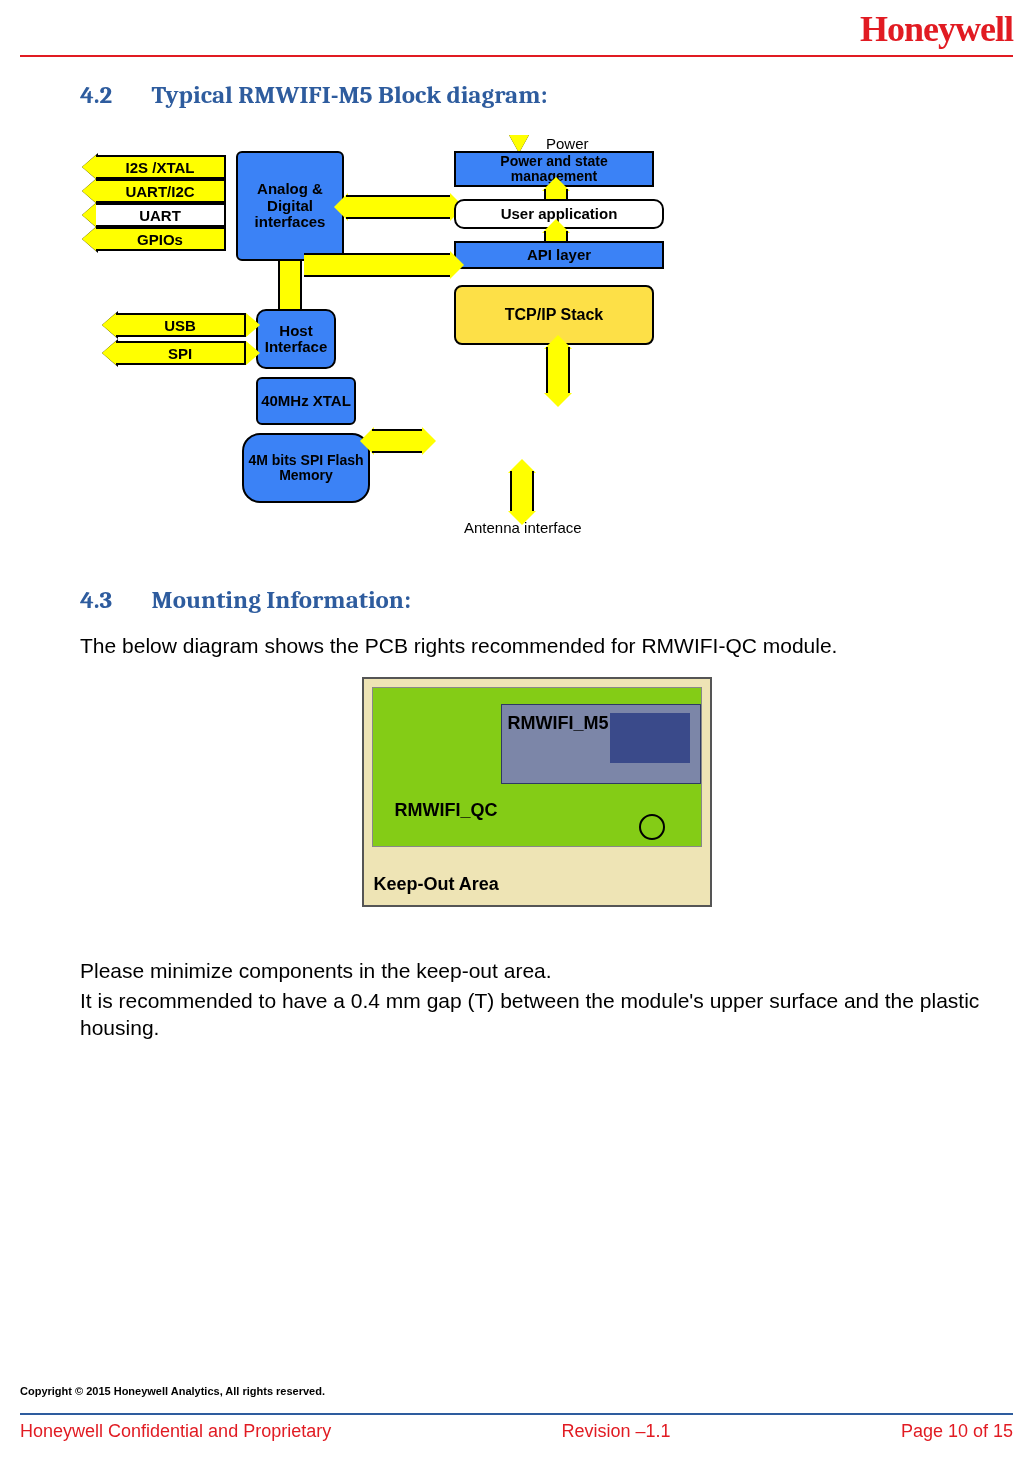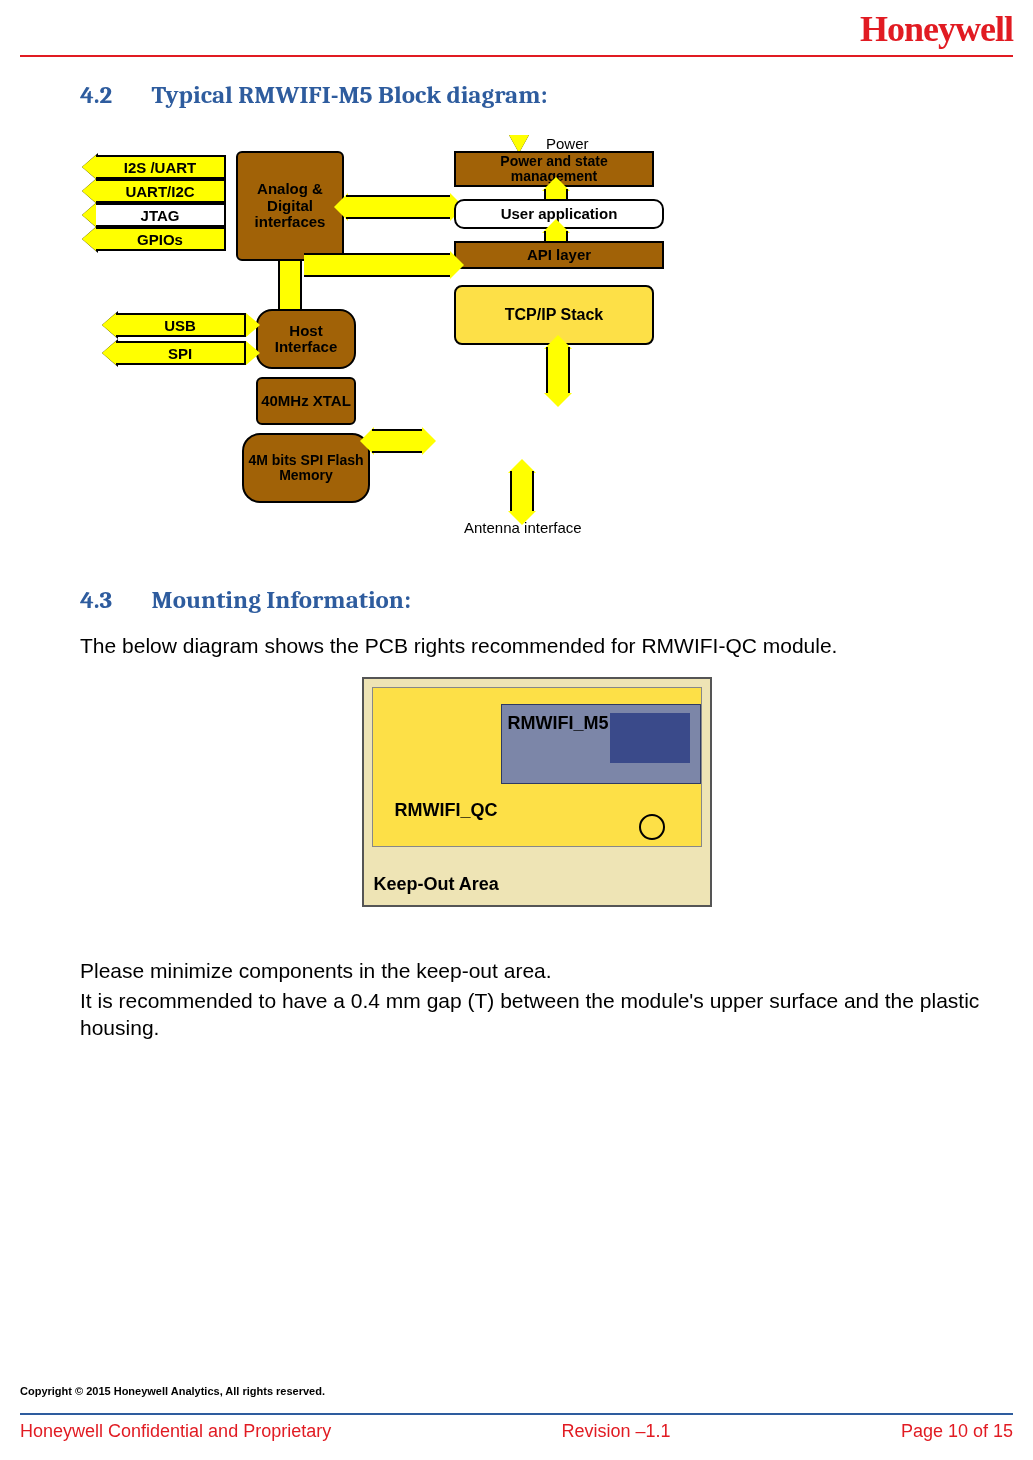--- a/index.html
+++ b/index.html
@@ -15,21 +15,21 @@
   .logo-text { font-family: Georgia, 'Times New Roman', serif; font-weight: bold; font-size: 36px; color: #e11b22; letter-spacing: -1px; }
   .header-rule { position: absolute; top: 55px; left: 20px; right: 20px; height: 2px; background: #e11b22; }
   .content { position: absolute; top: 80px; left: 80px; right: 40px; }
   .sec-heading { color: #2e5c9e; font-family: Cambria, Georgia, serif; font-weight: bold; font-size: 25px; margin-bottom: 18px; }
   .sec-num { display: inline-block; width: 66px; }
   .body-text { font-size: 21px; color: #000; line-height: 1.3; margin-bottom: 14px; }
 
   
   .block-diagram { position: relative; width: 640px; height: 430px; margin: 28px 0 18px -24px; }
   .bd-box { position: absolute; border: 2px solid #000; text-align: center; font-weight: bold; display: flex; align-items: center; justify-content: center; line-height: 1.1; }
-  .yellow { background: #a16207; }
+  .yellow { background: #3b82f6; }
   .orange { background: #fde047; }
   .white { background: #fff; }
 
   
   .side-arrow { position: absolute; height: 24px; font-size: 15px; font-weight: bold; }
   .side-arrow .arrowhead-l { position:absolute; left:-14px; top:0; width:0; height:0; border-top:12px solid transparent; border-bottom:12px solid transparent; border-right:14px solid #ffff00; }
   .side-arrow .arrowhead-l::before { content:''; position:absolute; left:0; top:-14px; width:0;height:0;border-top:14px solid transparent;border-bottom:14px solid transparent;border-right:16px solid #000; z-index:-1;}
   .side-arrow .body { position:absolute; inset:0; background:#ffff00; border:2px solid #000; border-left:0; display:flex;align-items:center;justify-content:center;}
   .dbl-arrow .arrowhead-r { position:absolute; right:-14px; top:0; width:0;height:0;border-top:12px solid transparent;border-bottom:12px solid transparent;border-left:14px solid #ffff00;}
   .conn-h { position:absolute; height:24px; }
@@ -37,21 +37,21 @@
   .conn-h .ah-l { position:absolute; left:-12px; top:-2px; width:0;height:0;border-top:14px solid transparent;border-bottom:14px solid transparent;border-right:14px solid #ffff00;}
   .conn-h .ah-r { position:absolute; right:-12px; top:-2px; width:0;height:0;border-top:14px solid transparent;border-bottom:14px solid transparent;border-left:14px solid #ffff00;}
   .conn-v { position:absolute; width:24px; }
   .conn-v .shaft { position:absolute; inset:0; background:#ffff00; border-left:2px solid #000; border-right:2px solid #000;}
   .conn-v .ah-u { position:absolute; top:-12px; left:-2px; width:0;height:0;border-left:14px solid transparent;border-right:14px solid transparent;border-bottom:14px solid #ffff00;}
   .conn-v .ah-d { position:absolute; bottom:-12px; left:-2px; width:0;height:0;border-left:14px solid transparent;border-right:14px solid transparent;border-top:14px solid #ffff00;}
   .pwr-label { position:absolute; font-size:15px; }
 
   
   .mount-diagram { position:relative; width:350px; height:230px; margin:18px auto 10px; border:2px solid #555; background:#eee4b5; }
-  .mount-inner { position:absolute; top:8px; left:8px; right:8px; height:160px; background:#fde047; border:1px solid #888;}
+  .mount-inner { position:absolute; top:8px; left:8px; right:8px; height:160px; background:#84cc16; border:1px solid #888;}
   .mount-m5 { position:absolute; top:16px; left:128px; width:200px; height:80px; background:#7c86a8; border:1px solid #2e3a62; display:flex; flex-direction:column; align-items:flex-start; justify-content:flex-start; padding:8px 6px; font-weight:bold; font-size:18px;}
   .mount-m5 .ant { position:absolute; right:10px; top:8px; width:80px; height:50px; background:#3a4a8a;}
   .mount-qc-label { position:absolute; left:22px; top:112px; font-weight:bold; font-size:18px;}
   .mount-circle { position:absolute; right:36px; top:126px; width:26px; height:26px; border:2px solid #000; border-radius:50%;}
   .mount-keep { position:absolute; left:10px; bottom:10px; font-weight:bold; font-size:18px;}
 
   .footer { position:absolute; left:20px; right:20px; bottom:18px; }
   .copyright { font-size:11px; font-weight:bold; color:#000; border-bottom:2px solid #2e5c9e; padding-bottom:16px;}
   .footer-row { display:flex; justify-content:space-between; font-size:18px; color:#e11b22; margin-top:6px;}
 </style>
@@ -74,29 +74,29 @@
 
     <div class="pwr-label" style="left:490px; top:-2px;">Power</div>
     <div style="position:absolute; left:453px; top:-2px; width:0;height:0;border-left:10px solid transparent;border-right:10px solid transparent;border-top:18px solid #ffff00; filter:drop-shadow(0 0 0 #000);"></div>
 
     <div class="bd-box yellow" style="left:398px; top:14px; width:200px; height:36px; font-size:14px;">Power and state management</div>
 
     <div class="bd-box yellow" style="left:180px; top:14px; width:108px; height:110px; font-size:15px; border-radius:6px;">Analog &amp; Digital interfaces</div>
 
     <div class="side-arrow dbl-arrow" style="left:40px; top:18px; width:130px;">
         <div class="arrowhead-l"></div>
-        <div class="body">I2S /UART</div>
+        <div class="body">I2S /XTAL</div>
       </div>
     <div class="side-arrow dbl-arrow" style="left:40px; top:42px; width:130px;text-align:right;">
         <div class="arrowhead-l"></div>
         <div class="body">UART/I2C</div>
       </div>
     <div class="side-arrow dbl-arrow" style="left:40px; top:66px; width:130px;">
         <div class="arrowhead-l"></div>
-        <div class="body" style="background:#fff;">JTAG</div>
+        <div class="body" style="background:#fff;">UART</div>
       </div>
     <div class="side-arrow dbl-arrow" style="left:40px; top:90px; width:130px;">
         <div class="arrowhead-l"></div>
         <div class="body">GPIOs</div>
       </div>
 
     <div class="conn-h" style="left:290px; top:58px; width:106px;">
         <div class="ah-l"></div>
         <div class="shaft"></div>
         <div class="ah-r"></div>
@@ -119,21 +119,21 @@
 
     <div style="position:absolute; left:222px; top:124px; width:24px; height:52px; background:#ffff00; border-left:2px solid #000; border-right:2px solid #000;"></div>
 
     <div class="conn-h" style="left:248px; top:116px; width:148px;">
         <div class="shaft"></div>
         <div class="ah-r"></div>
       </div>
 
     <div class="bd-box orange" style="left:398px; top:148px; width:200px; height:60px; font-size:16px; border-radius:8px;">TCP/IP Stack</div>
 
-    <div class="bd-box yellow" style="left:200px; top:172px; width:100px; height:60px; font-size:15px; border-radius:16px;">Host Interface</div>
+    <div class="bd-box yellow" style="left:200px; top:172px; width:80px; height:60px; font-size:15px; border-radius:10px;">Host Interface</div>
 
     <div class="side-arrow dbl-arrow" style="left:60px; top:176px; width:130px;">
         <div class="arrowhead-l"></div>
         <div class="body">USB</div>
         <div class="arrowhead-r"></div>
       </div>
     <div class="side-arrow dbl-arrow" style="left:60px; top:204px; width:130px;">
         <div class="arrowhead-l"></div>
         <div class="body">SPI</div>
         <div class="arrowhead-r"></div>

